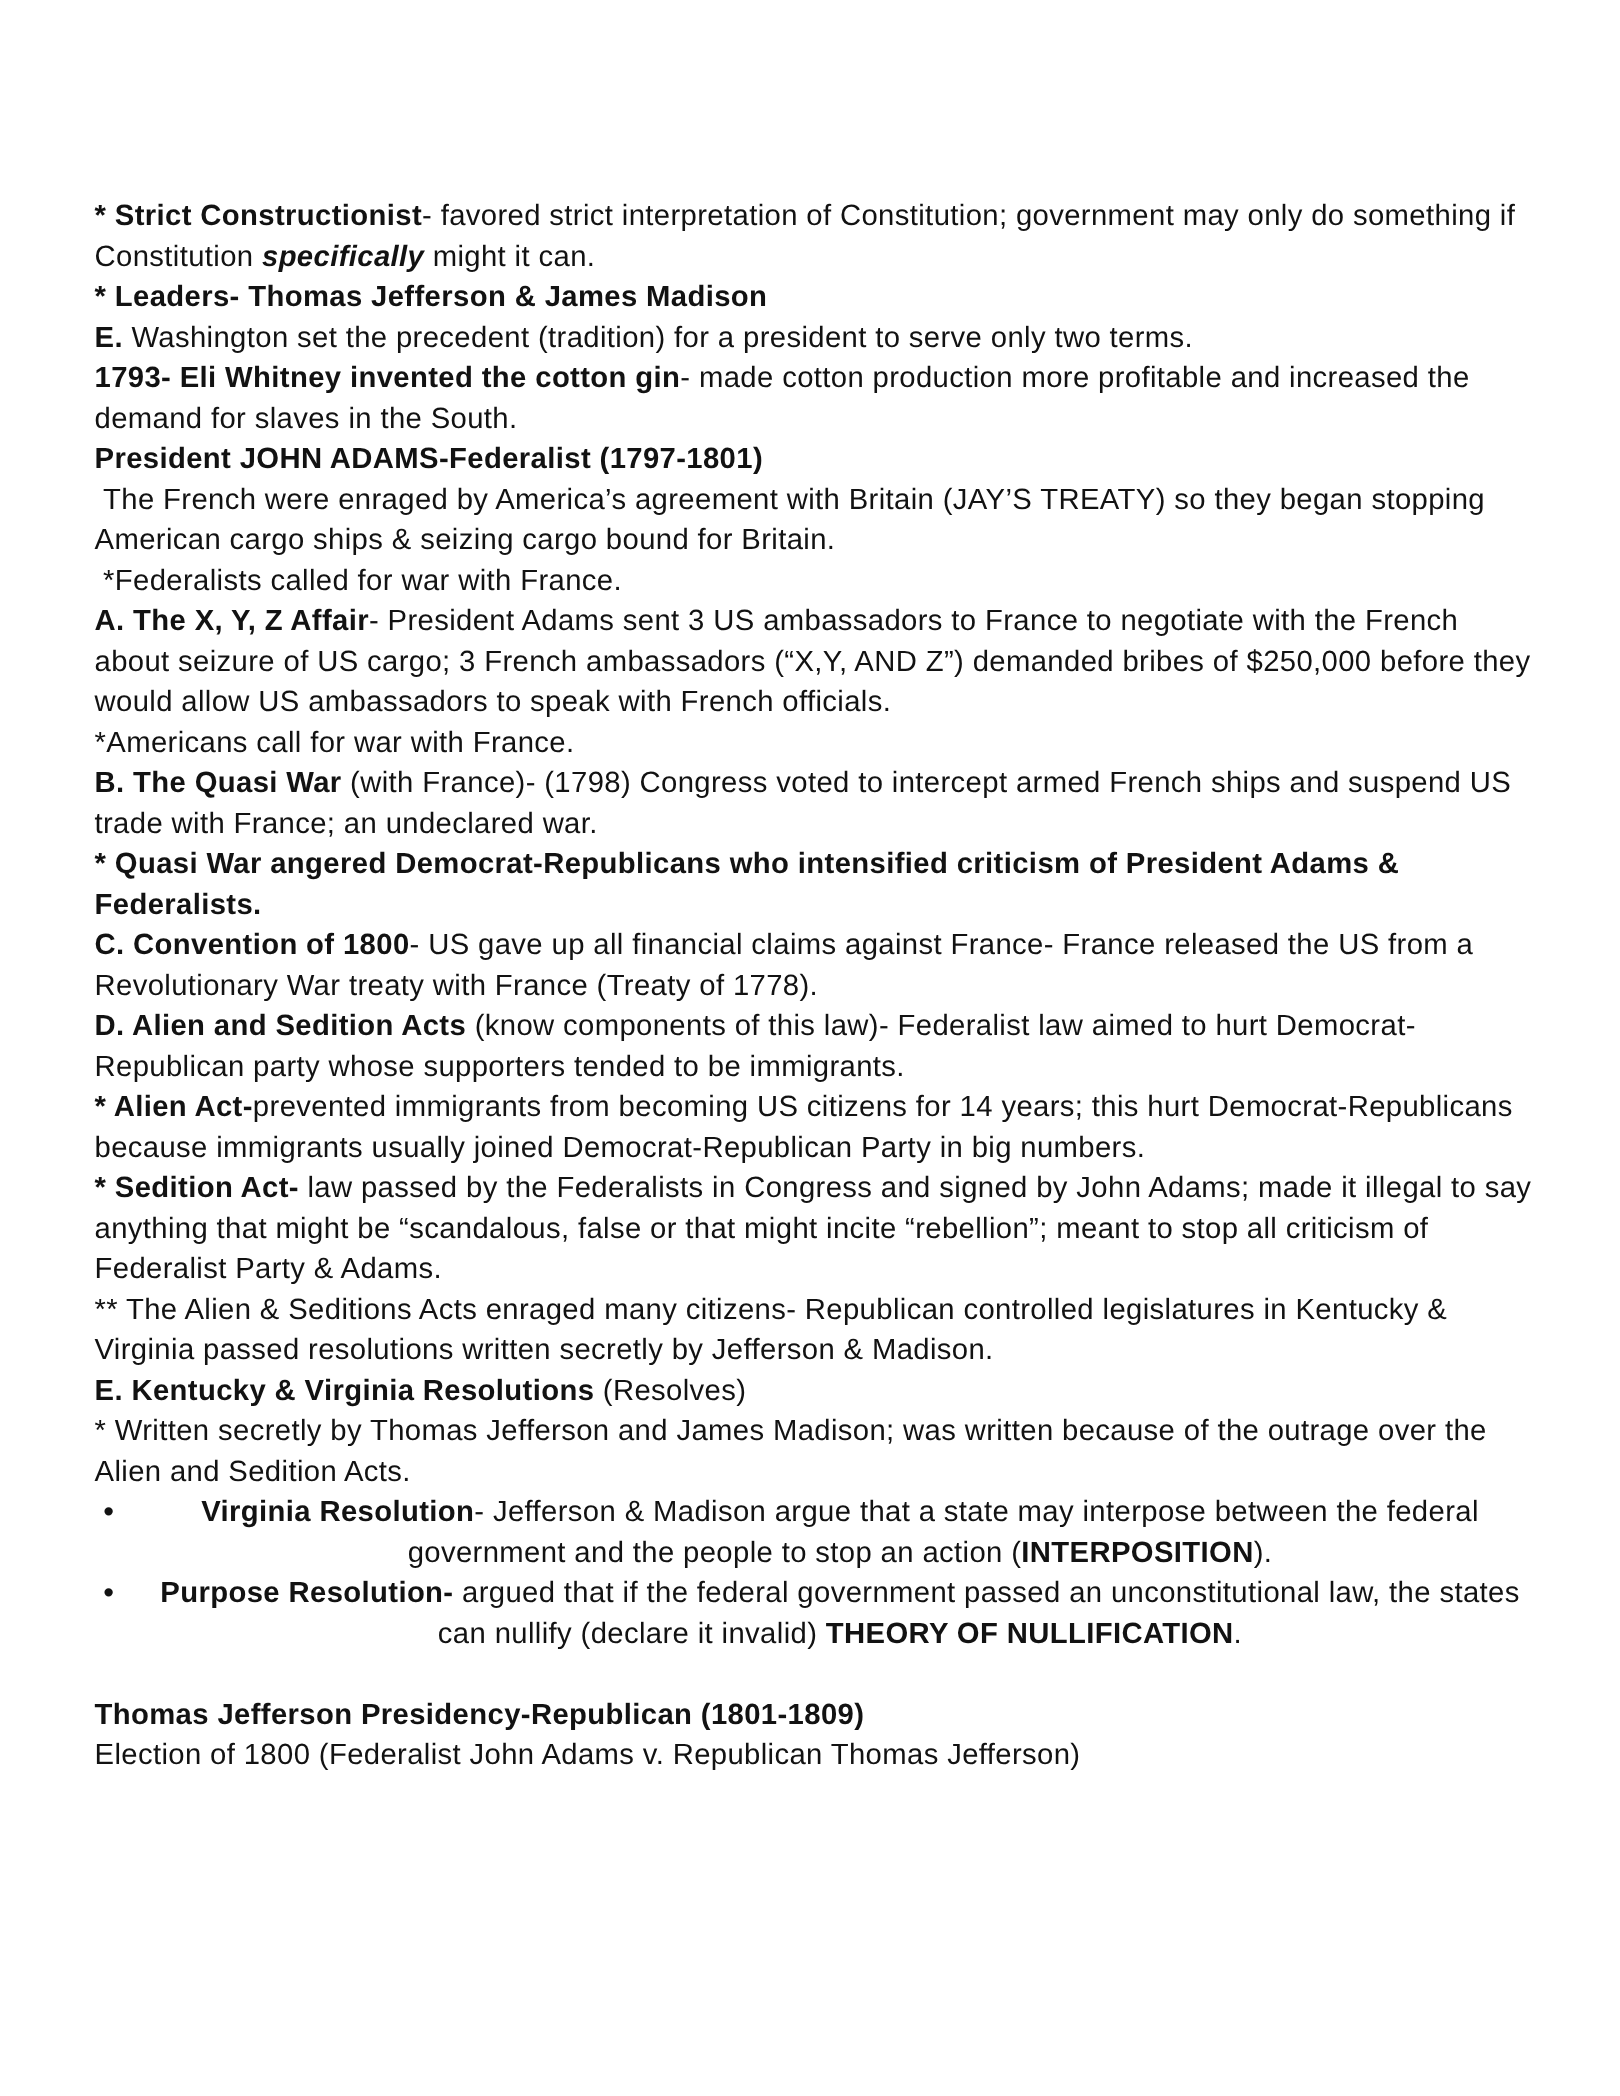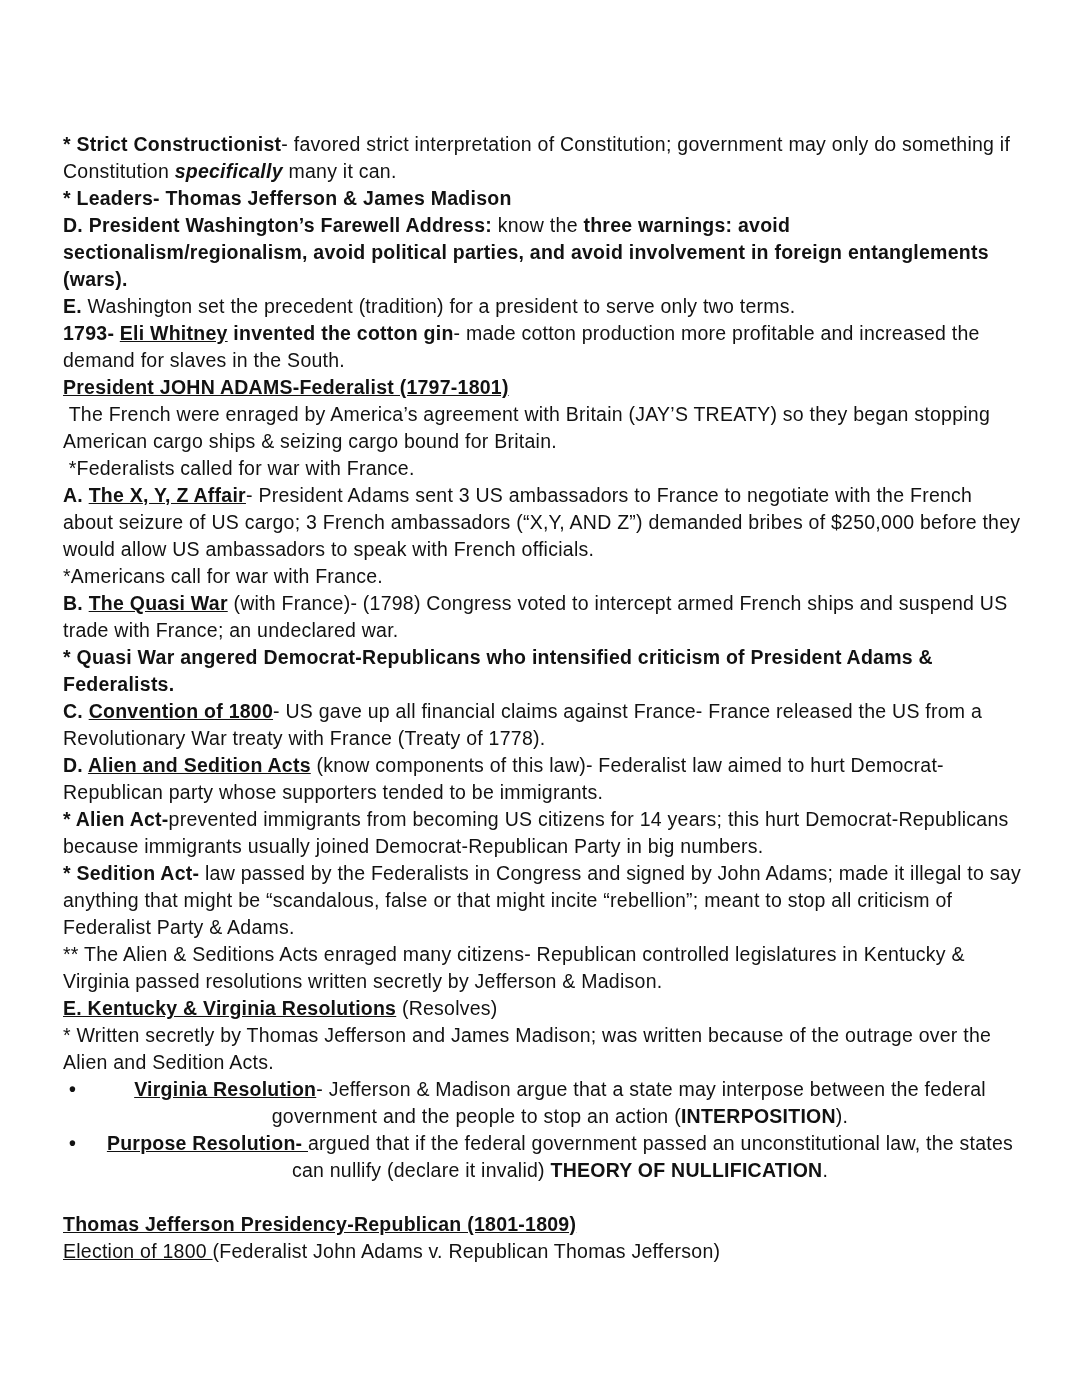--- a/index.html
+++ b/index.html
@@ -21,21 +21,21 @@
     color: #121212;
     overflow: hidden;
   }
   .para {
     white-space: pre-wrap;
   }
   .para.blank {
     height: 27px;
   }
   .b { font-weight: bold; margin-top: 12px; }
-  .u { text-decoration: underline; }
+  .u { }
   .i { font-style: italic; font-weight: bold; }
   .bullet {
     display: flex;
     align-items: flex-start;
   }
   .bullet .marker {
     flex: 0 0 28px;
     padding-left: 6px;
     box-sizing: content-box;
     font-weight: bold;
@@ -44,23 +44,22 @@
     flex: 1;
     white-space: pre-wrap;
     text-align: center;
   }
 </style>
 </head>
 <body>
 
 <div class="page">
   <div class="content">
-      <div class="para"><span class="b">* Strict Constructionist</span><span>- favored strict interpretation of Constitution; government may only do something if Constitution </span><span class="i">specifically</span><span> many it can.</span></div>
+      <div class="para"><span class="b">* Strict Constructionist</span><span>- favored strict interpretation of Constitution; government may only do something if Constitution </span><span class="i">specifically</span><span> might it can.</span></div>
       <div class="para"><span class="b">* Leaders- Thomas Jefferson &amp; James Madison</span></div>
-      <div class="para"><span class="b">D. President Washington’s Farewell Address:</span><span> know the </span><span class="b">three warnings: avoid sectionalism/regionalism, avoid political parties, and avoid involvement in foreign entanglements (wars).</span></div>
       <div class="para"><span class="b">E.</span><span> Washington set the precedent (tradition) for a president to serve only two terms.</span></div>
       <div class="para"><span class="b">1793- </span><span class="b u">Eli Whitney</span><span class="b"> invented the cotton gin</span><span>- made cotton production more profitable and increased the demand for slaves in the South.</span></div>
       <div class="para"><span class="b u">President JOHN ADAMS-Federalist (1797-1801)</span></div>
       <div class="para"><span> The French were enraged by America’s agreement with Britain (JAY’S TREATY) so they began stopping American cargo ships &amp; seizing cargo bound for Britain.</span></div>
       <div class="para"><span> *Federalists called for war with France.</span></div>
       <div class="para"><span class="b">A. </span><span class="b u">The X, Y, Z Affair</span><span>- President Adams sent 3 US ambassadors to France to negotiate with the French about seizure of US cargo; 3 French ambassadors (“X,Y, AND Z”) demanded bribes of $250,000 before they would allow US ambassadors to speak with French officials.</span></div>
       <div class="para"><span>*Americans call for war with France.</span></div>
       <div class="para"><span class="b">B. </span><span class="b u">The Quasi War</span><span> (with France)- (1798) Congress voted to intercept armed French ships and suspend US trade with France; an undeclared war.</span></div>
       <div class="para"><span class="b">* Quasi War angered Democrat-Republicans who intensified criticism of President Adams &amp; Federalists.</span></div>
       <div class="para"><span class="b">C. </span><span class="b u">Convention of 1800</span><span>- US gave up all financial claims against France- France released the US from a Revolutionary War treaty with France (Treaty of 1778).</span></div>

